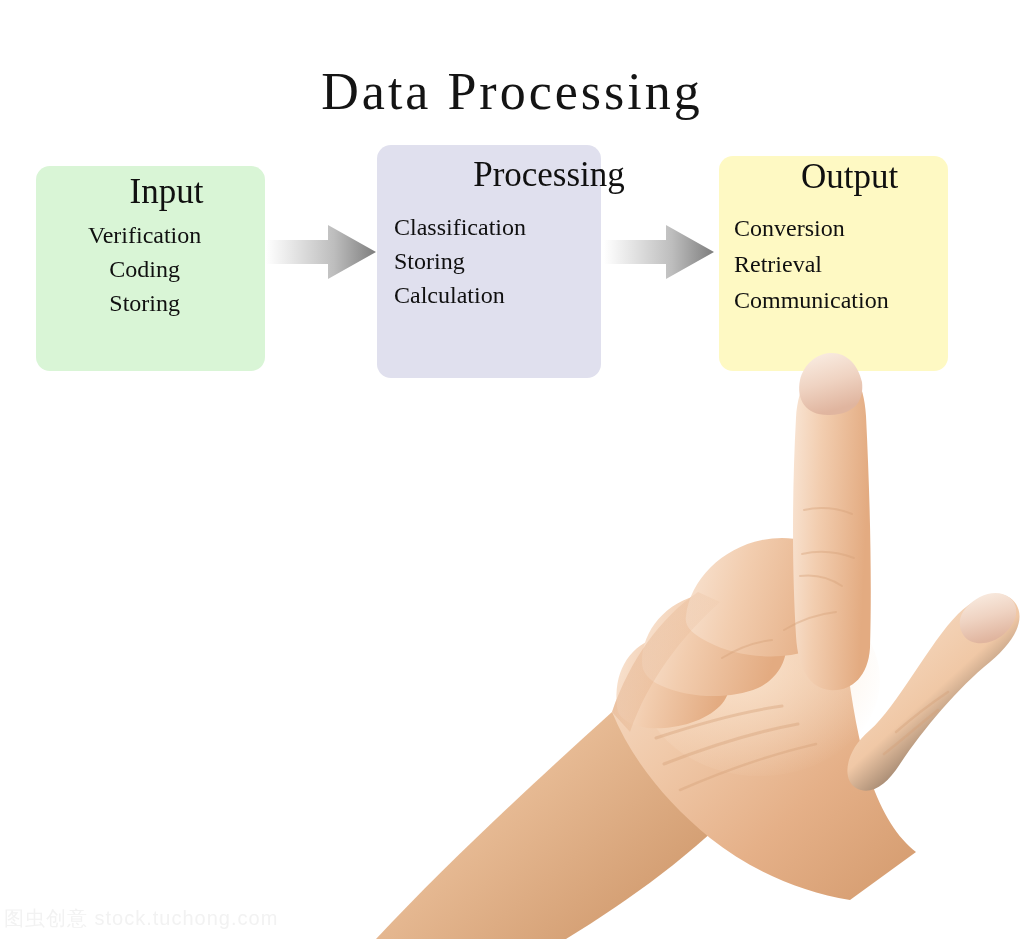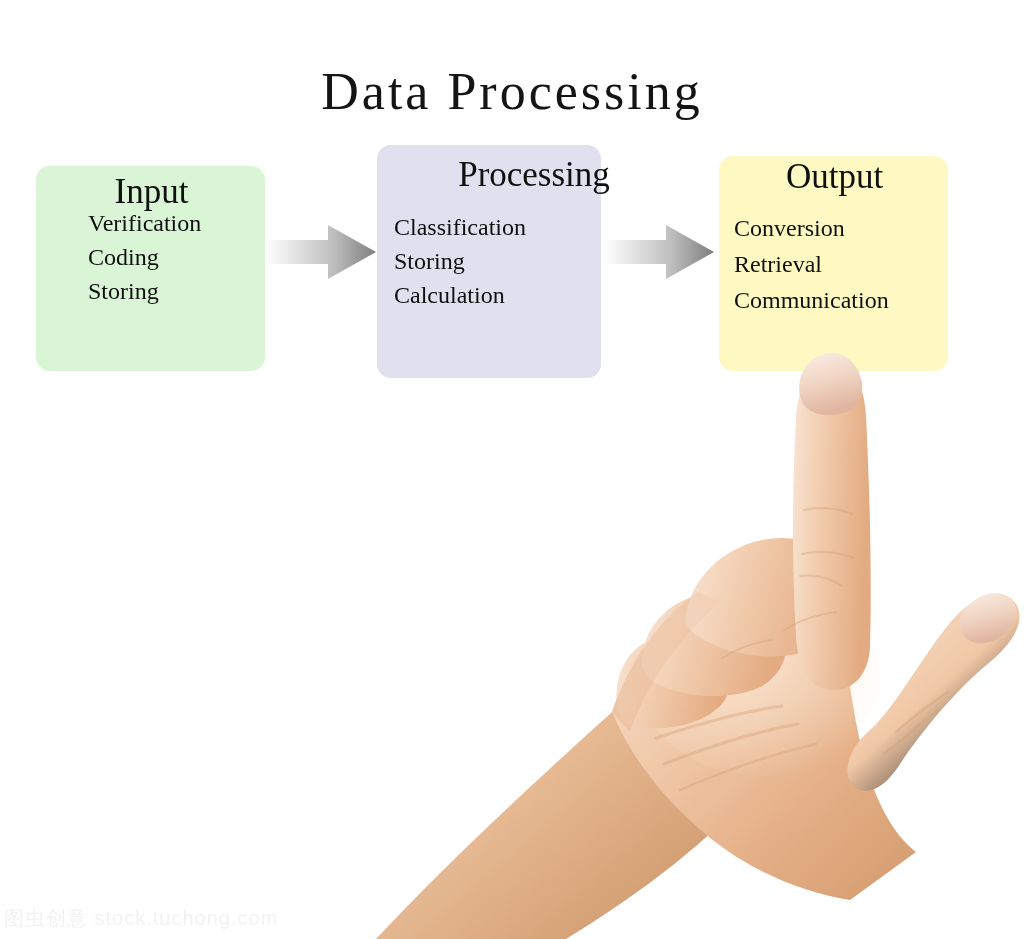--- a/index.html
+++ b/index.html
@@ -33,21 +33,21 @@
   }
 
   
   .stage-box {
     position: absolute;
     border-radius: 14px;
     box-sizing: border-box;
   }
   .box-heading {
     position: absolute;
-    left: 1px;
+    left: 16px;
     width: 100%;
     text-align: center;
     font-size: 35px;
     line-height: 40px;
     color: #101010;
     white-space: nowrap;
   }
   .box-items {
     position: absolute;
     margin: 0;
@@ -62,21 +62,21 @@
   }
 
   #box-input {
     left: 36px;
     top: 166px;
     width: 229px;
     height: 205px;
     background: #d9f5d6;
   }
   #box-input .box-heading { top: 6px; }
-  #box-input .box-items { left: 52px; top: 40px; }
+  #box-input .box-items { left: 52px; top: 52px; text-align: center; }
 
   #box-processing {
     left: 377px;
     top: 145px;
     width: 224px;
     height: 233px;
     background: #e0e0ee;
   }
   #box-processing .box-heading { top: 10px; padding-left: 44px; }
   #box-processing .box-items { left: 17px; top: 65px; }

